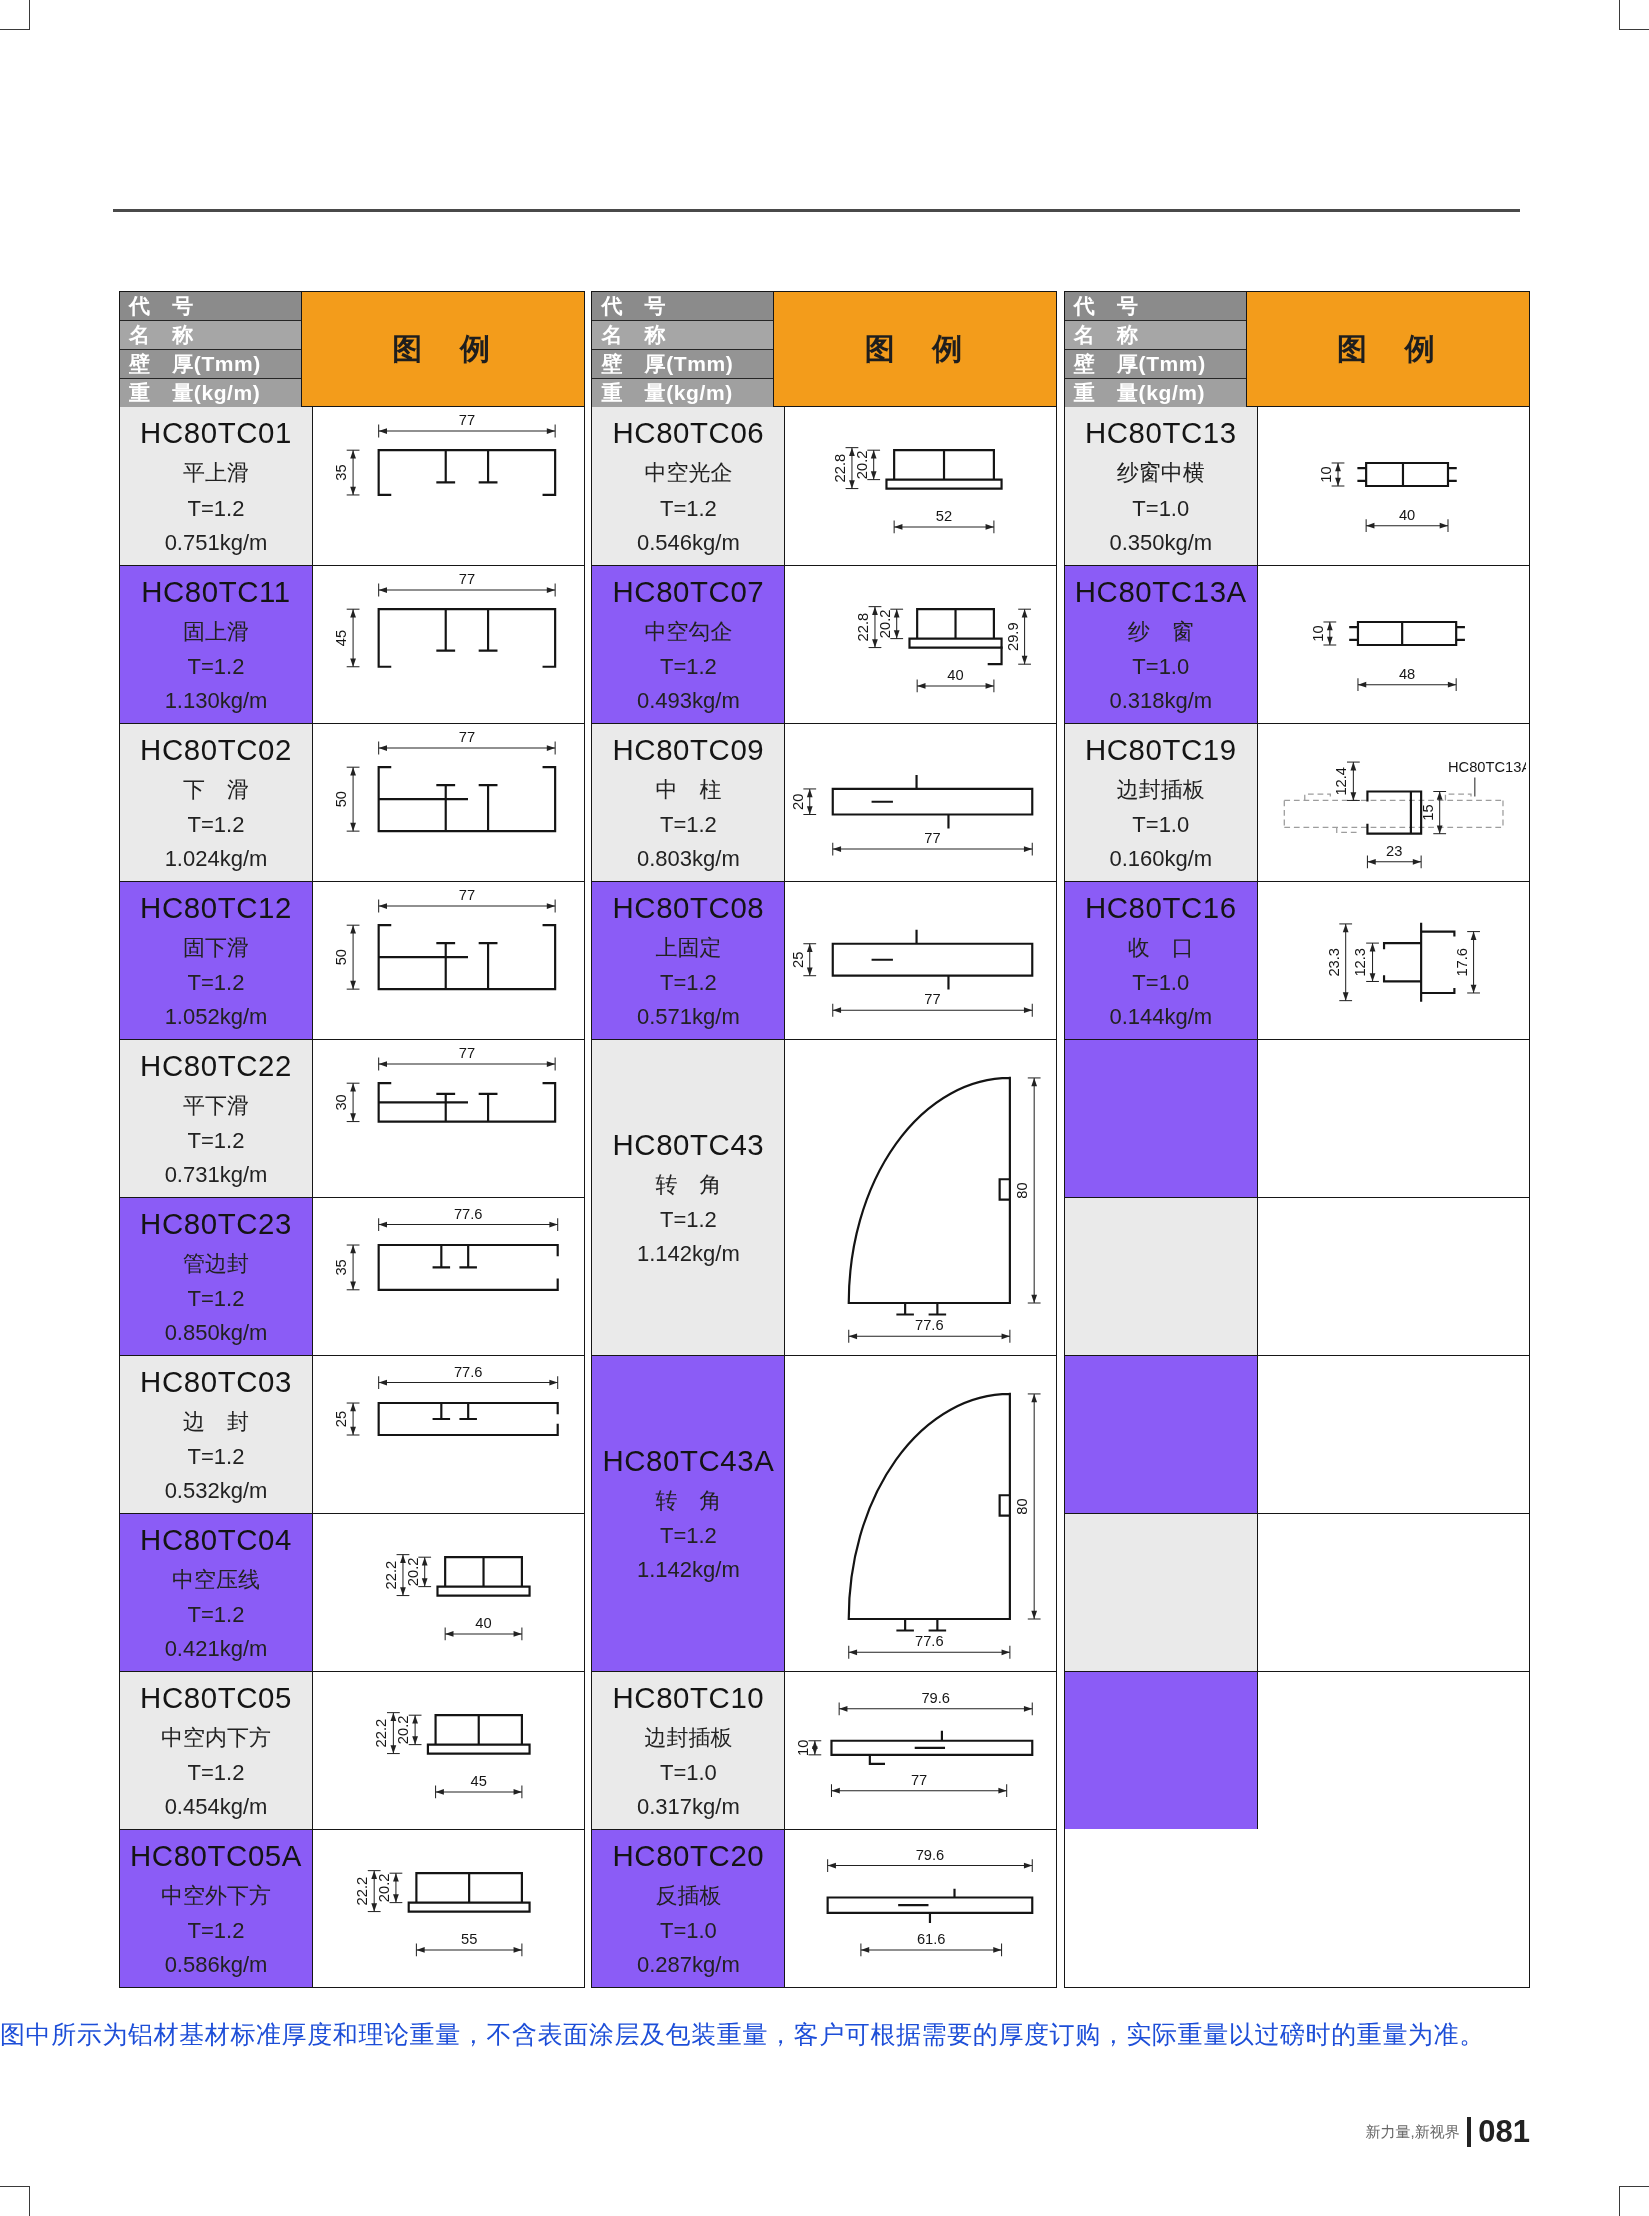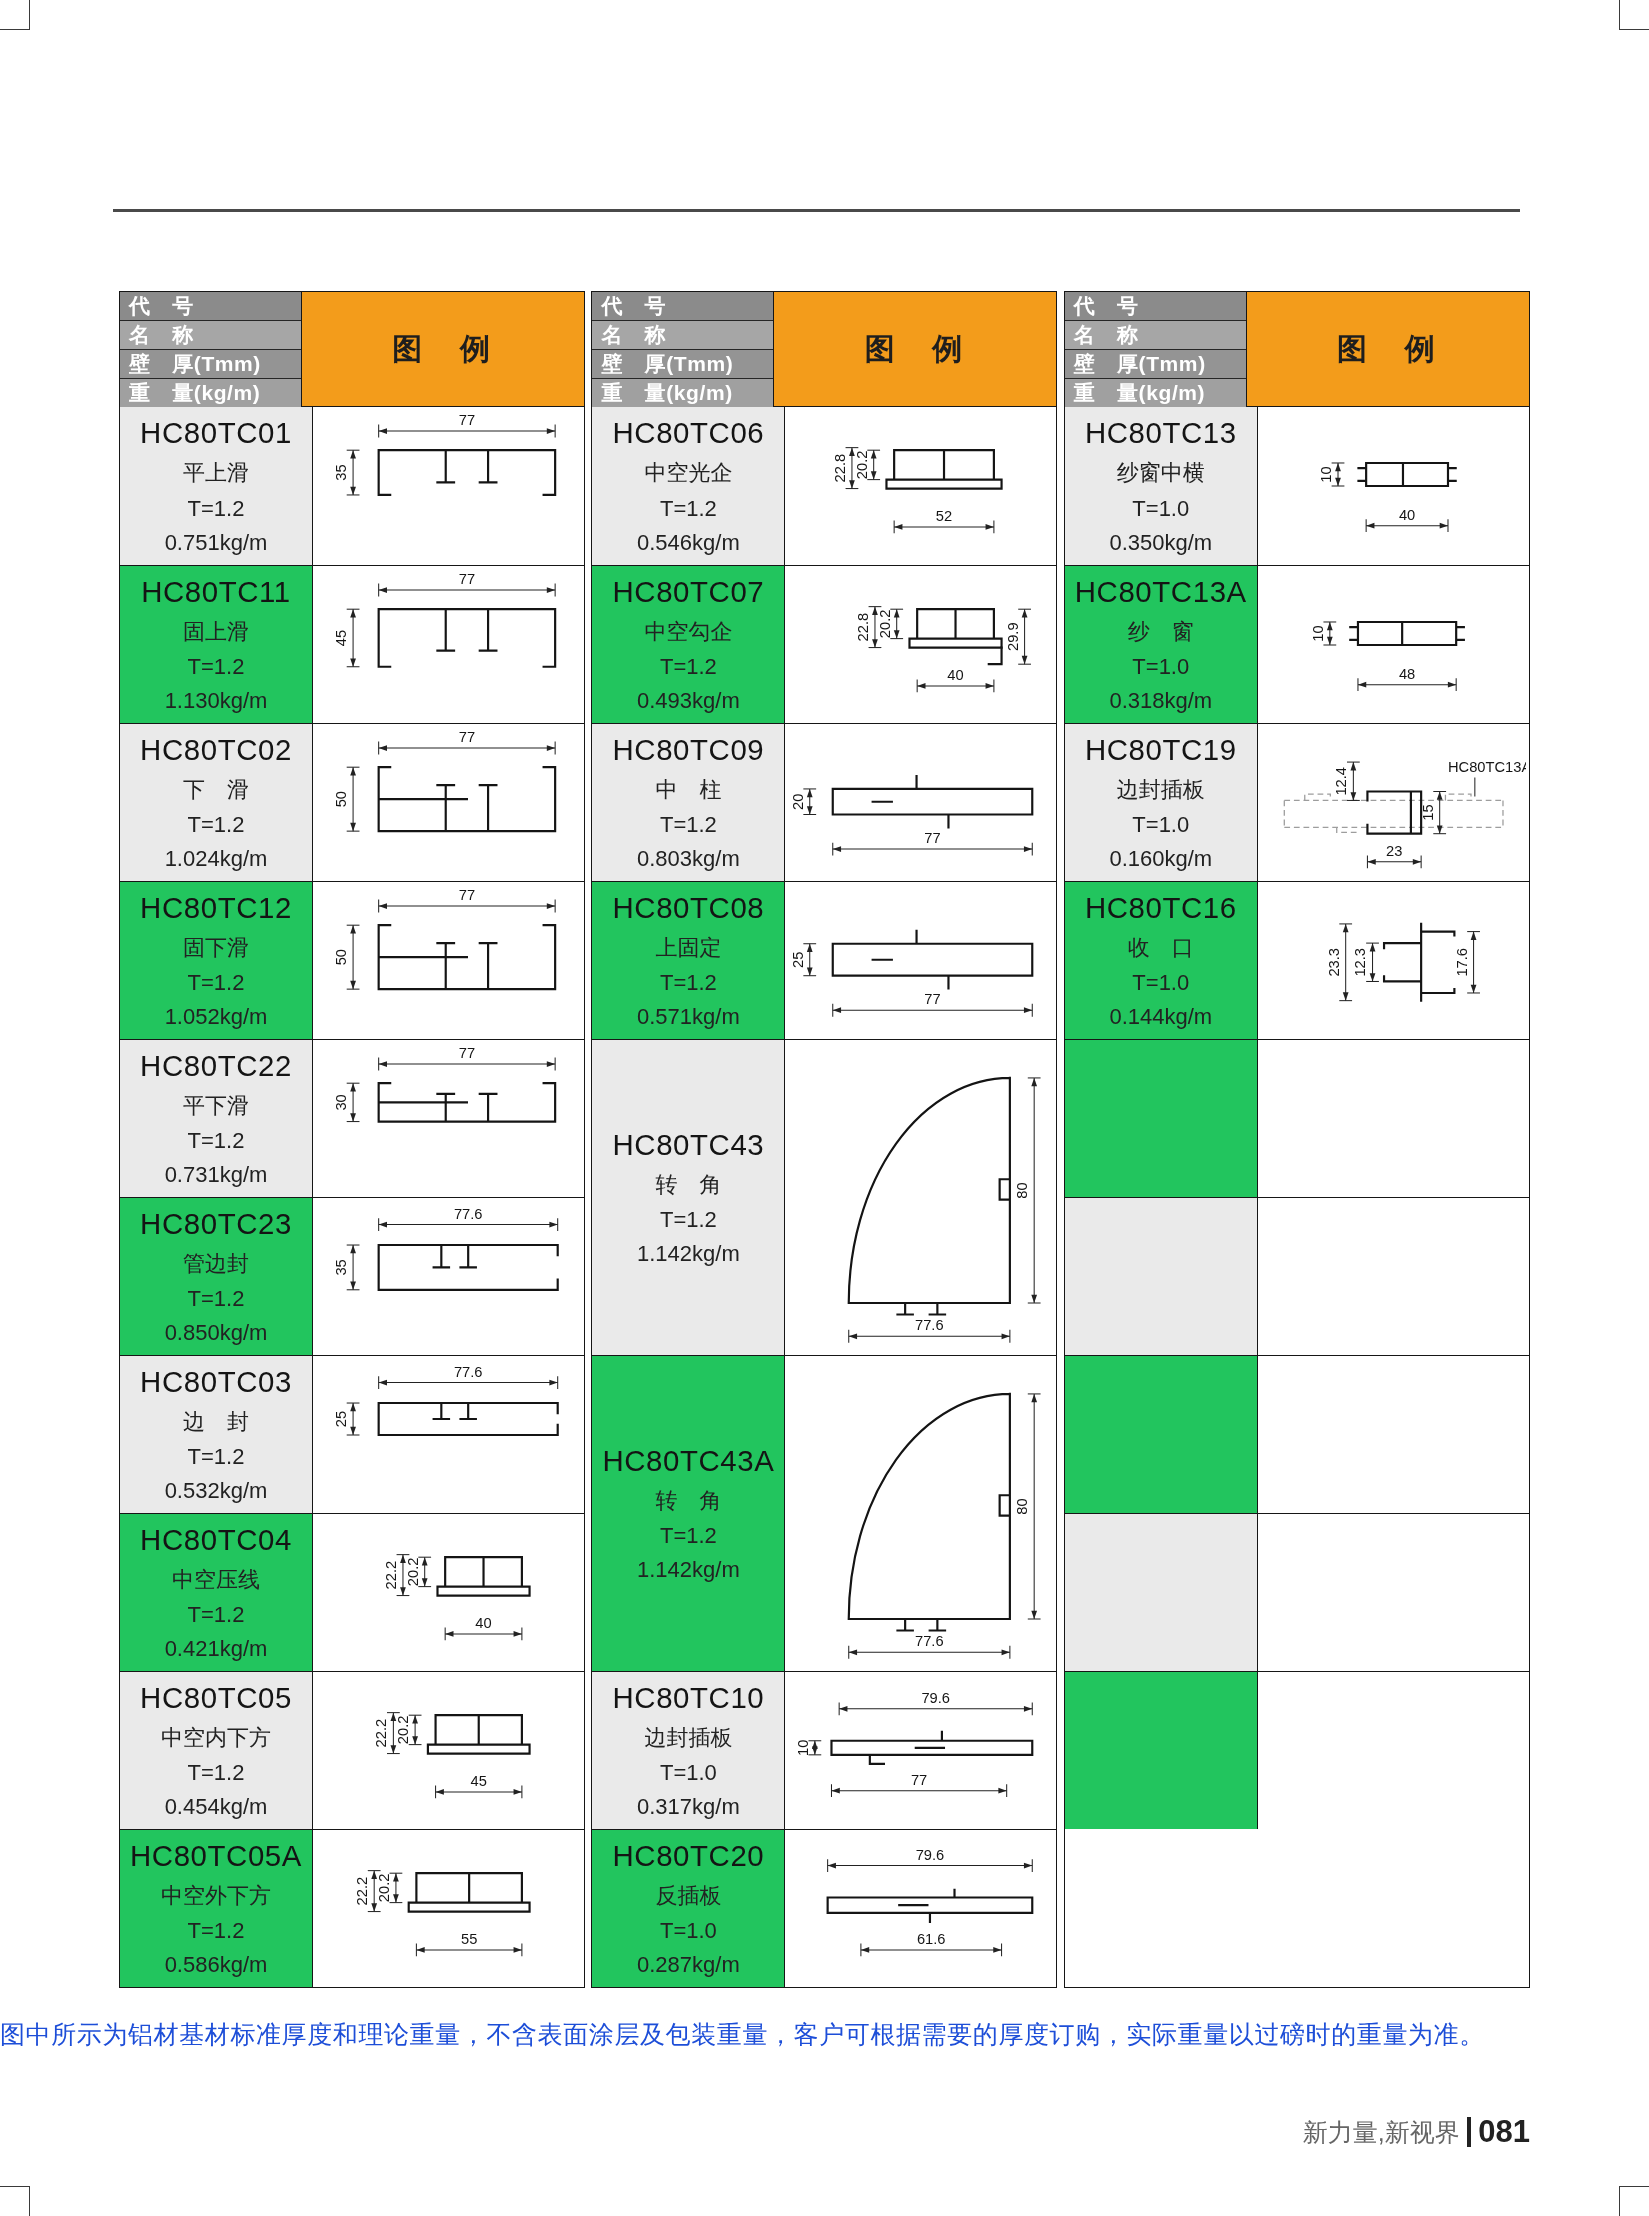--- a/index.html
+++ b/index.html
@@ -30,37 +30,37 @@
   .hband{flex:1;display:flex;align-items:center;padding-left:9px;color:#fff;
          font-weight:bold;font-size:21px;letter-spacing:0.6px;white-space:nowrap}
   .hband+.hband{border-top:1.3px solid #262626}
   .hlegend{flex:1;display:flex;align-items:center;justify-content:center;
            font-size:30px;font-weight:bold;color:#1e1e1e;border-left:1.9px solid #161616;letter-spacing:3.8px}
   .row{display:flex}
   .row+.row{border-top:1.9px solid #161616}
   .ncell{width:193px;display:flex;flex-direction:column;align-items:center;justify-content:center;
          gap:7.7px;border-right:1.9px solid #161616;text-align:center;padding:3.8px}
   .tone-gray{background:#EAEAEA}
-  .tone-yellow{background:#22c55e}
+  .tone-yellow{background:#8b5cf6}
   .code{font-size:29.4px;font-weight:normal;color:#141414;letter-spacing:0.6px;white-space:nowrap}
   .pname,.thick,.weight{font-size:22px;color:#222;white-space:nowrap}
   .dcell{flex:1;background:#ffffff;display:flex;align-items:center;justify-content:center;overflow:hidden}
   .dcell svg{display:block}
 
   svg .pp{stroke:#141414;stroke-width:3.4;fill:none;stroke-linecap:square}
   svg .pd{stroke:#9d9d9d;stroke-width:2;fill:none;stroke-dasharray:9 6}
   svg .dl{stroke:#222;stroke-width:1.6;fill:none}
   svg .ar{fill:#222}
   svg .dt{font-size:23px;fill:#161616;font-family:"Liberation Sans","DejaVu Sans",sans-serif}
 
   
   .note{position:absolute;left:0;width:1649px;top:2018px;
         font-size:25px;color:#1d4ed8;letter-spacing:0.6px}
   .pagefoot{position:absolute;top:2114px;right:119px;display:flex;align-items:center;gap:7.7px}
-  .brand{font-size:25px;color:#666}
+  .brand{font-size:15px;color:#666}
   .pbar{width:3.2px;height:29.4px;background:#222}
   .pnum{font-size:31px;font-weight:bold;color:#222}
 </style>
 </head>
 <body>
 
 <div class="page">
   <div class="cropmark cm-tl"></div>
   <div class="cropmark cm-tr"></div>
   <div class="cropmark cm-bl"></div>

